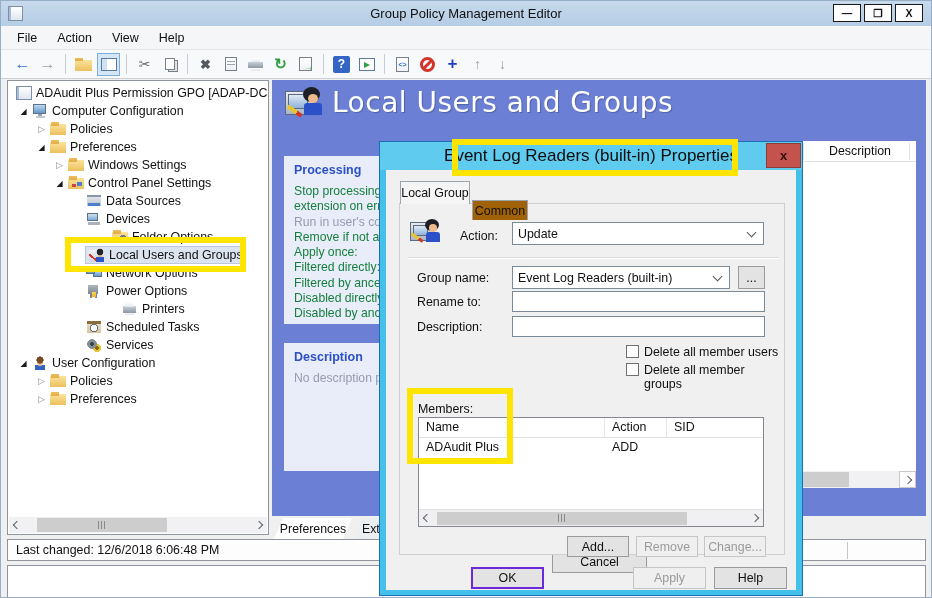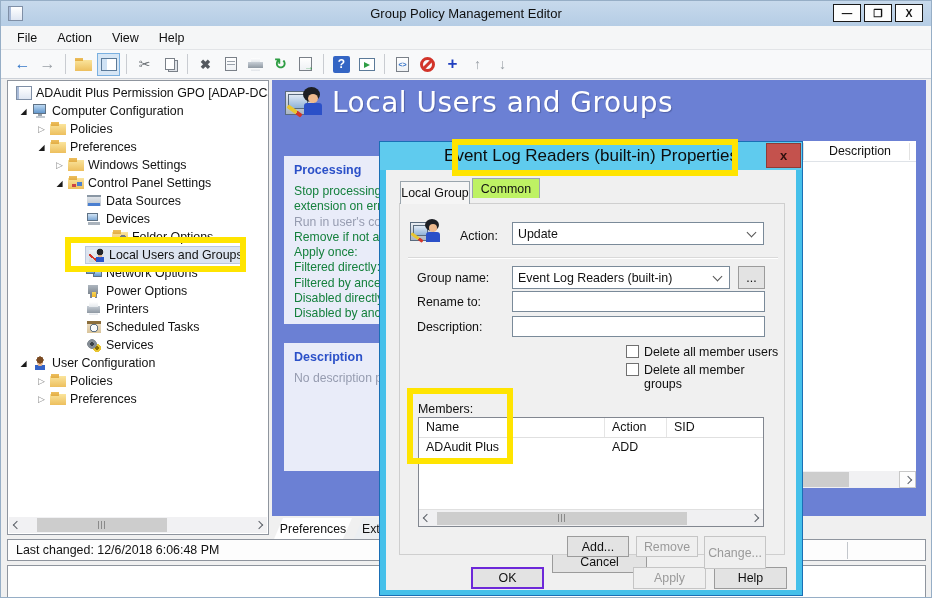--- a/index.html
+++ b/index.html
@@ -156,21 +156,21 @@
     border:1px solid #1a6fb5;background:var(--dialog-frame,#45c0ea)}
   .dlg-title{height:28px;display:flex;align-items:center;justify-content:center;
     background:var(--dialog-titlebar,#5fcbee);font-size:17px;color:#0d0d0d}
   .dlg-close{position:absolute;top:1px;right:1px;width:35px;height:25px;background:var(--close-button-red,#c4524d);
     border:1px solid #8f3b37;color:#30100e;font-weight:bold;font-size:13px;
     display:flex;align-items:center;justify-content:center}
   .dlg-client{position:absolute;left:6px;top:28px;width:410px;height:420px;background:#f0f0f0}
   .dtab{position:absolute;top:11px;height:23px;border:1px solid #9aa5ad;border-bottom:none;
     display:flex;align-items:center;justify-content:center;font-size:12.4px;z-index:2}
   .dtab.active{left:14px;width:70px;background:#f5f5f5}
-  .dtab.idle{left:86px;width:68px;height:20px;top:8px;background:#bef264}
+  .dtab.idle{left:86px;width:56px;height:20px;top:30px;background:#a16207}
   .tabpage{position:absolute;left:13px;top:33px;width:386px;height:352px;border:1px solid #cfcfcf;background:#f0f0f0;z-index:1}
   .flabel{position:absolute;font-size:12.4px;color:#101010}
   .combo{position:absolute;height:23px;background:#fff;border:1px solid #7a8a99;display:flex;align-items:center;justify-content:space-between}
   .combo .cval{padding-left:5px;font-size:12.4px;white-space:nowrap;overflow:hidden}
   .chev{width:7px;height:7px;border-left:1.6px solid #555;border-bottom:1.6px solid #555;
     transform:rotate(-45deg);margin:0 8px 3px 0;flex:none}
   .tbox{position:absolute;height:21px;background:#fff;border:1px solid #7a8a99}
   .hr{position:absolute;height:1px;background:#d9d9d9;box-shadow:0 1px 0 #fff}
   .btn{display:flex;align-items:center;justify-content:center;font-size:12.4px;
     background:#e3e3e3;border:1px solid #9b9b9b;color:#101010}
@@ -333,21 +333,21 @@
       <div class="trow" style="padding-left:62px">
         <span class="sp"></span>
           <span class="ico i-net"></span>
         <span class="tl">Network Options</span>
       </div>
       <div class="trow" style="padding-left:62px">
         <span class="sp"></span>
           <span class="ico i-pow"></span>
         <span class="tl">Power Options</span>
       </div>
-      <div class="trow" style="padding-left:62px">
+      <div class="trow" style="padding-left:98px">
         <span class="sp"></span>
           <span class="ico i-prn"></span>
         <span class="tl">Printers</span>
       </div>
       <div class="trow" style="padding-left:62px">
         <span class="sp"></span>
           <span class="ico i-st"></span>
         <span class="tl">Scheduled Tasks</span>
       </div>
       <div class="trow" style="padding-left:62px">
@@ -510,21 +510,21 @@
               </span>
           </div>
         </div>
 
         <div class="btn" style="position:absolute;left:167px;top:332px;width:62px;height:21px">
           <span>Add...</span>
         </div>
         <div class="btn disabled" style="position:absolute;left:236px;top:332px;width:62px;height:21px">
           <span>Remove</span>
         </div>
-        <div class="btn disabled" style="position:absolute;left:304px;top:332px;width:62px;height:33px">
+        <div class="btn disabled" style="position:absolute;left:304px;top:332px;width:62px;height:21px">
           <span>Change...</span>
         </div>
       </div>
 
       <div class="btn default" style="position:absolute;left:85px;top:397px;width:73px;height:22px">
         <span>OK</span>
       </div>
       <div class="btn" style="position:absolute;left:166px;top:381px;width:95px;height:22px">
         <span>Cancel</span>
       </div>

